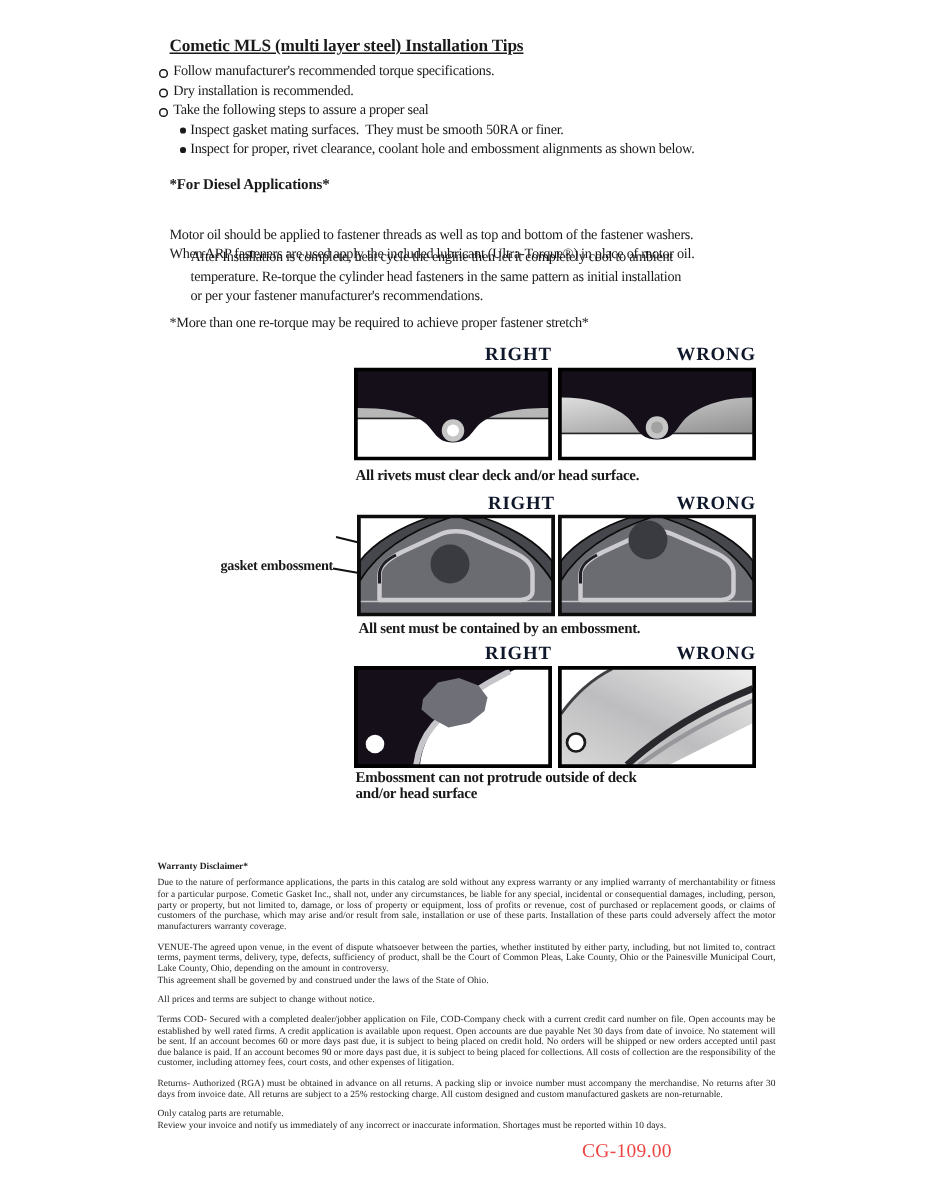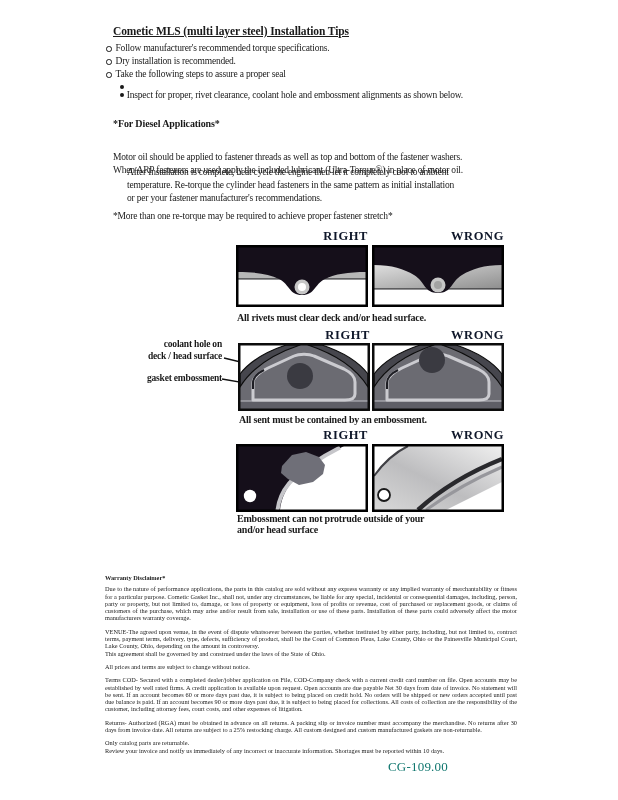--- a/index.html
+++ b/index.html
@@ -27,21 +27,21 @@
   .dbox{width:132px;}
   .dbox svg{display:block;}
   .caption{font-size:10px;font-weight:bold;letter-spacing:-0.2px;line-height:11px;white-space:pre-line;}
   .side-label{
     left:80px;width:142px;text-align:right;font-size:9.5px;font-weight:bold;
     letter-spacing:-0.2px;line-height:11.5px;white-space:pre-line;
   }
   .warranty{left:105px;top:574px;width:412px;font-size:6.3px;line-height:7.3px;color:#222;}
   .warranty .whead{font-weight:bold;margin-bottom:4px;}
   .warranty p{margin:0 0 6px 0;text-align:justify;white-space:pre-line;}
-  .doc-code{left:388px;top:759px;font-size:13px;letter-spacing:0.2px;color:#0f766e;white-space:pre;}
+  .doc-code{left:388px;top:759px;font-size:13px;letter-spacing:0.2px;color:#ef4444;white-space:pre;}
 </style>
 </head>
 <body>
 
 <div class="page">
 
   <div class="abs title">Cometic MLS (multi layer steel) Installation Tips</div>
 
   <div class="abs bullets">
     <div class="brow">
@@ -51,20 +51,21 @@
     <div class="brow">
       <span class="glyph-o"></span>
       <span>Dry installation is recommended.</span>
     </div>
     <div class="brow">
       <span class="glyph-o"></span>
       <span>Take the following steps to assure a proper seal</span>
     </div>
     <div class="brow sub">
       <span class="glyph-dot"></span>
+      <span>Inspect gasket mating surfaces.  They must be smooth 50RA or finer.</span>
     </div>
     <div class="brow sub">
       <span class="glyph-dot"></span>
       <span>Inspect for proper, rivet clearance, coolant hole and embossment alignments as shown below.</span>
     </div>
   </div>
 
   <div class="abs h-diesel">*For Diesel Applications*</div>
   <div class="abs body-para" style="top:131px;margin-top:20px;">Motor oil should be applied to fastener threads as well as top and bottom of the fastener washers.
 When ARP fasteners are used apply the included lubricant (Ultra-Torque®) in place of motor oil.</div>
@@ -102,22 +103,20 @@
       <circle cx="66" cy="40" r="7.5" fill="#c6c6c6"></circle>
       <circle cx="66" cy="40" r="4" fill="#a2a2a2"></circle>
       <rect x="1.25" y="1.25" width="129.5" height="59.5" fill="none" stroke="#000000" stroke-width="2.5"></rect>
     </svg>
   </div>
   <div class="abs caption" style="left:237px;top:312px;">All rivets must clear deck and/or head surface.</div>
 
   <div class="abs dlabel" style="left:238px;top:328px;">RIGHT</div>
   <div class="abs dlabel" style="left:372px;top:328px;">WRONG</div>
 
-  <div class="abs side-label" style="top:339px;">coolant hole on
-deck / head surface</div>
   <div class="abs side-label" style="top:373px;">gasket embossment</div>
 
   <svg class="abs" style="left:80px;top:336px;" width="230" height="60" viewBox="0 0 230 60">
     <line x1="144" y1="22" x2="218" y2="40" stroke="#111" stroke-width="1.3"></line>
     <line x1="142" y1="43" x2="188" y2="51" stroke="#111" stroke-width="1.3"></line>
   </svg>
 
   <div class="abs dbox" style="left:238px;top:343px;">
     <svg width="132" height="68" viewBox="0 0 132 68">
       <rect x="1.25" y="1.25" width="129.5" height="65.5" fill="#6b6b72"></rect>
@@ -174,21 +173,21 @@
       </defs>
       <rect x="1.25" y="1.25" width="129.5" height="65.5" fill="#ffffff"></rect>
       <path d="M36,2 H130 V38 L74,66 H2 V32 C12,18 24,8 36,2 Z" fill="url(#g3)"></path>
       <path d="M36,2 C24,8 12,18 2,32" fill="none" stroke="#3f3f44" stroke-width="2"></path>
       <path d="M130,15 C100,27 70,44 46,66" fill="none" stroke="#29292d" stroke-width="4.5"></path>
       <path d="M130,23 C102,35 76,50 54,66" fill="none" stroke="#97979c" stroke-width="3"></path>
       <circle cx="12" cy="51" r="6" fill="#ffffff" stroke="#1a1a1a" stroke-width="1.8"></circle>
       <rect x="1.25" y="1.25" width="129.5" height="65.5" fill="none" stroke="#000000" stroke-width="2.5"></rect>
     </svg>
   </div>
-  <div class="abs caption" style="left:237px;top:513px;">Embossment can not protrude outside of your
+  <div class="abs caption" style="left:237px;top:513px;">Embossment can not protrude outside of deck
 and/or head surface</div>
 
   <div class="abs warranty">
     <div class="whead">Warranty Disclaimer*</div>
     <p>Due to the nature of performance applications, the parts in this catalog are sold without any express warranty or any implied warranty of merchantability or fitness for a particular purpose.  Cometic Gasket Inc., shall not, under any circumstances, be liable for any special, incidental or consequential damages, including, person, party or property, but not limited to, damage, or loss of property or equipment, loss of profits or revenue, cost of purchased or replacement goods, or claims of customers of the purchase, which may arise and/or result from sale, installation or use of these parts.  Installation of these parts could adversely affect the motor manufacturers warranty coverage.</p>
     <p>VENUE-The agreed upon venue, in the event of dispute whatsoever between the parties, whether instituted by either party, including, but not limited to, contract terms, payment terms, delivery, type, defects, sufficiency of product, shall be the Court of Common Pleas, Lake County, Ohio or the Painesville Municipal Court, Lake County, Ohio, depending on the amount in controversy.
 This agreement shall be governed by and construed under the laws of the State of Ohio.</p>
     <p>All prices and terms are subject to change without notice.</p>
     <p>Terms COD- Secured with a completed dealer/jobber application on File, COD-Company check with a current credit card number on file.  Open accounts may be established by well rated firms.  A credit application is available upon request.  Open accounts are due payable Net 30 days from date of invoice.  No statement will be sent.  If an account becomes 60 or more days past due, it is subject to being placed on credit hold.  No orders will be shipped or new orders accepted until past due balance is paid.  If an account becomes 90 or more days past due, it is subject to being placed for collections.  All costs of collection are the responsibility of the customer, including attorney fees, court costs, and other expenses of litigation.</p>
     <p>Returns- Authorized (RGA) must be obtained in advance on all returns.  A packing slip or invoice number must accompany the merchandise.  No returns after 30 days from invoice date.  All returns are subject to a 25% restocking charge.  All custom designed and custom manufactured gaskets are non-returnable.</p>

